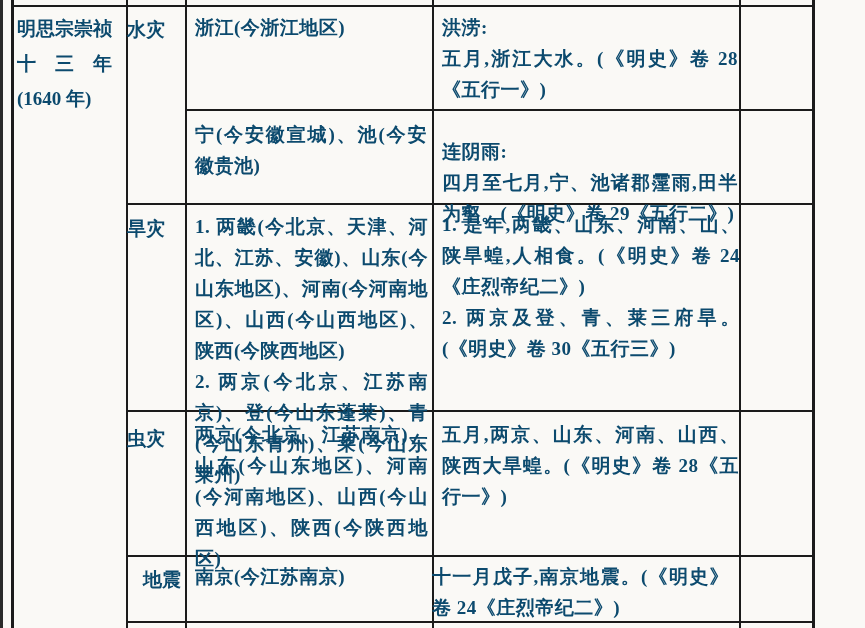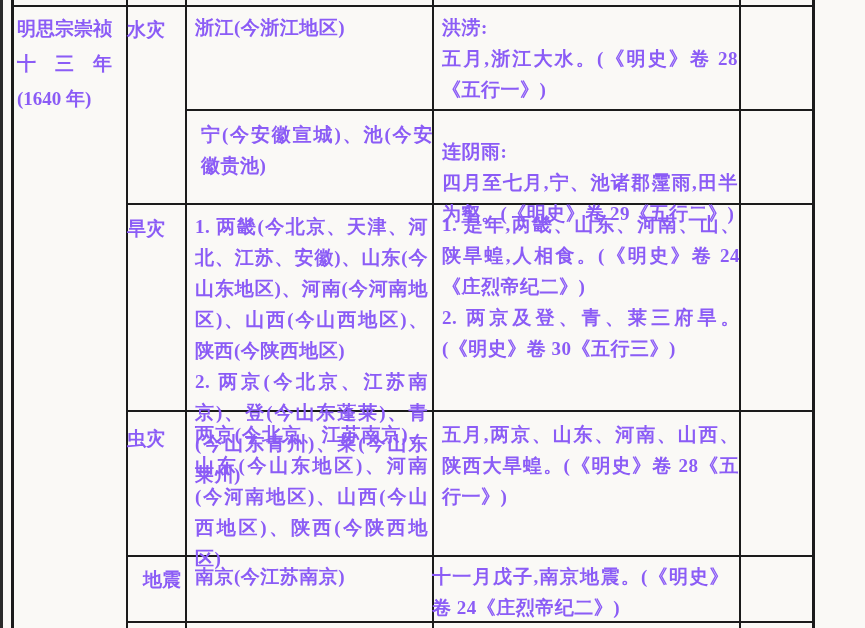--- a/index.html
+++ b/index.html
@@ -1,19 +1,19 @@
 <!DOCTYPE html>
 <html><head>
 <meta charset="utf-8">
 <style>
   html,body{margin:0;padding:0;background:#e8e8e6;}
   #page{
     position:relative;width:865px;height:628px;background:#faf9f6;overflow:hidden;
     font-family:"Liberation Serif","DejaVu Serif",serif;
-    color:#8b5cf6;font-weight:600;
+    color:#0c4a6e;font-weight:600;
   }
   .vline{position:absolute;top:0;height:628px;width:2px;background:#1b1b1b;}
   .hline{position:absolute;height:2px;background:#1b1b1b;}
   .cell{position:absolute;font-size:19px;line-height:31px;letter-spacing:.5px;white-space:pre-line;text-align:justify;}
   .type-cell{position:absolute;left:127px;width:58px;font-size:19px;line-height:31px;text-align:left;white-space:nowrap;}
   .year-cell{position:absolute;left:17px;top:11px;width:106px;font-size:19px;line-height:35px;}
   .year-line{white-space:pre;}
   .scan-edge{position:absolute;left:0;top:0;width:3px;height:628px;background:#2a2a2a;}
 </style>
 </head>
@@ -45,21 +45,21 @@
 
   <div class="type-cell" style="top:14px;">水灾</div>
   <div class="type-cell" style="top:213px;">旱灾</div>
   <div class="type-cell" style="top:423px;">虫灾</div>
   <div class="type-cell" style="top:564px;margin-left:16px;">地震</div>
 
   <div class="cell" style="left:195px;top:12px;width:232px;">浙江(今浙江地区)</div>
   <div class="cell" style="left:442px;top:12px;width:296px;">洪涝:
 五月,浙江大水。(《明史》卷 28《五行一》)</div>
 
-  <div class="cell" style="left:201px;top:119px;width:232px;">宁(今安徽宣城)、池(今安徽贵池)</div>
+  <div class="cell" style="left:195px;top:119px;width:232px;">宁(今安徽宣城)、池(今安徽贵池)</div>
   <div class="cell" style="left:442px;top:136px;width:296px;font-family:Liberation Serif, serif;">连阴雨:
 四月至七月,宁、池诸郡霪雨,田半为壑。(《明史》卷 29《五行二》)</div>
 
   <div class="cell" style="left:195px;top:211px;width:233px;">1. 两畿(今北京、天津、河北、江苏、安徽)、山东(今山东地区)、河南(今河南地区)、山西(今山西地区)、陕西(今陕西地区)
 2. 两京(今北京、江苏南京)、登(今山东蓬莱)、青(今山东青州)、莱(今山东莱州)</div>
   <div class="cell" style="left:442px;top:209px;width:298px;">1. 是年,两畿、山东、河南、山、陕旱蝗,人相食。(《明史》卷 24《庄烈帝纪二》)
 2. 两京及登、青、莱三府旱。(《明史》卷 30《五行三》)</div>
 
   <div class="cell" style="left:195px;top:419px;width:233px;">两京(今北京、江苏南京)、山东(今山东地区)、河南(今河南地区)、山西(今山西地区)、陕西(今陕西地区)</div>
   <div class="cell" style="left:442px;top:419px;width:297px;">五月,两京、山东、河南、山西、陕西大旱蝗。(《明史》卷 28《五行一》)</div>

